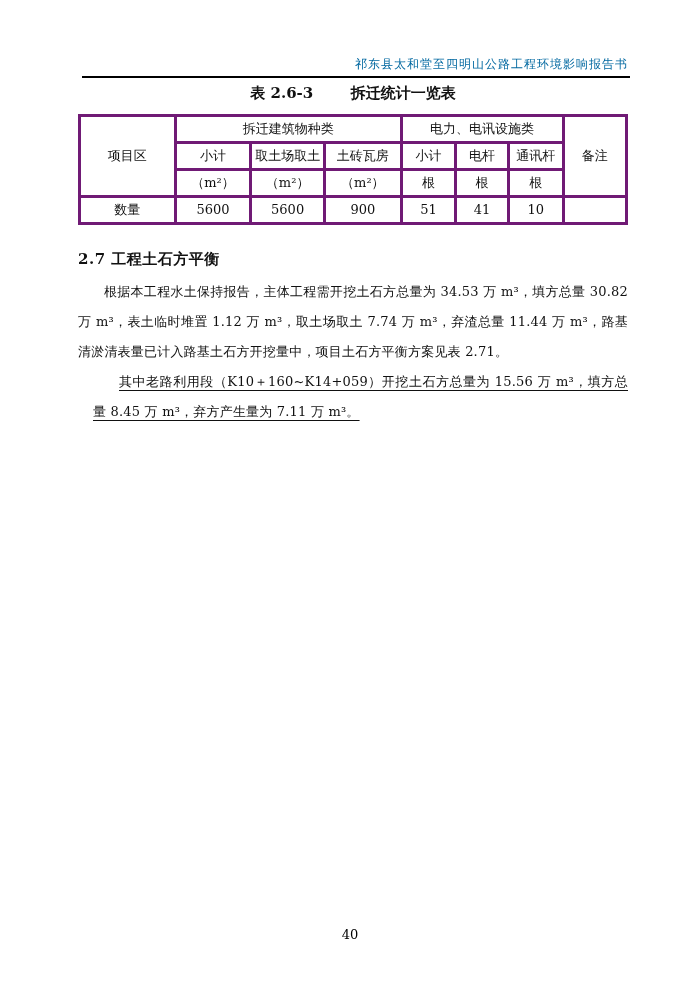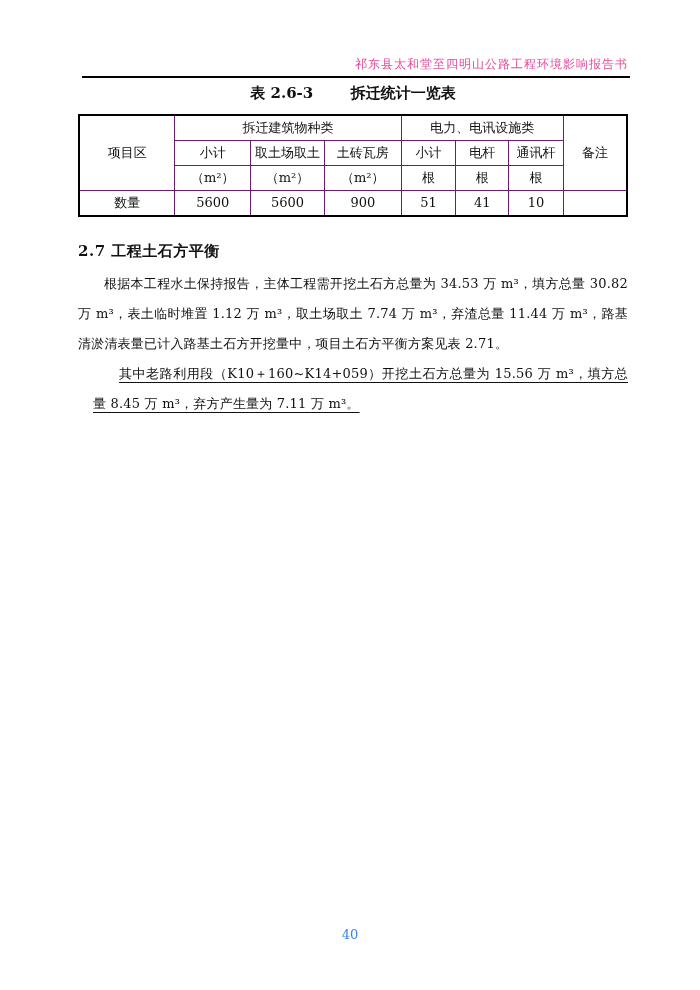--- a/index.html
+++ b/index.html
@@ -12,21 +12,21 @@
     font-family: "DejaVu Serif", "Liberation Serif", serif;
     color: #111;
     overflow: hidden;
   }
   .doc-header {
     position: absolute;
     top: 56px;
     right: 72px;
     font-size: 12px;
     letter-spacing: 1px;
-    color: #ec4899;
+    color: #0369a1;
     white-space: nowrap;
   }
   .header-rule {
     position: absolute;
     top: 76px;
     left: 82px;
     width: 548px;
     border-top: 2px solid #000;
     height: 0;
   }
@@ -44,21 +44,21 @@
   }
   .cap-label { margin-right: 2.5em; }
   table.stats {
     width: 550px;
     border-collapse: collapse;
     border: 2px solid #000;
     table-layout: fixed;
     font-size: 13px;
   }
   table.stats td {
-    border: 1px solid #701a75;
+    border: 3px solid #701a75;
     text-align: center;
     vertical-align: middle;
     padding: 2px 1px;
     height: 20px;
     line-height: 18px;
     overflow: hidden;
     white-space: nowrap;
   }
   .sec-heading {
     font-size: 15px;
@@ -80,21 +80,21 @@
     text-decoration-thickness: 1px;
     margin-left: 15px;
   }
   .page-number {
     position: absolute;
     bottom: 48px;
     left: 0;
     width: 100%;
     text-align: center;
     font-size: 13px;
-    color: #3b82f6;
+    color: #000000;
   }
 </style>
 </head>
 <body>
 
 <div class="page">
 
   <div class="doc-header">
     <span>祁东县太和堂至四明山公路工程环境影响报告书</span>
   </div>

